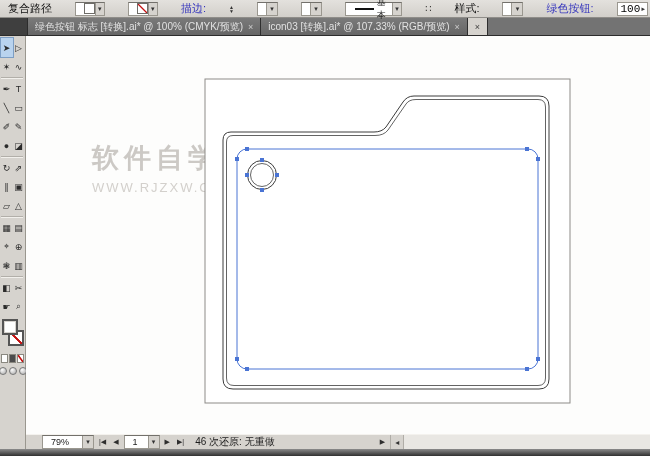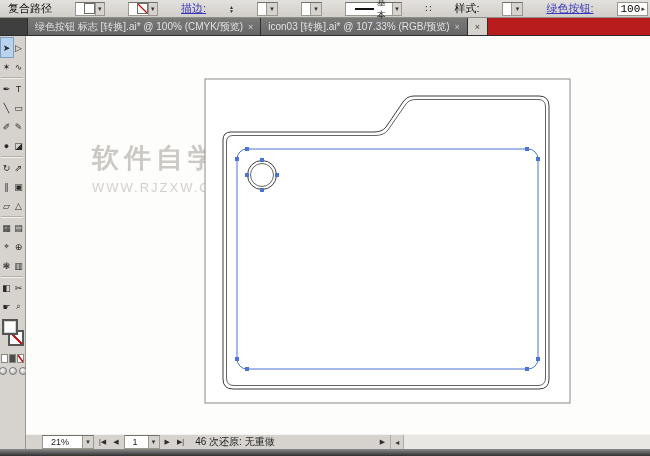--- a/index.html
+++ b/index.html
@@ -3,35 +3,35 @@
 <meta charset="utf-8">
 <style>
   * { margin:0; padding:0; box-sizing:border-box; }
   html,body { width:650px; height:456px; overflow:hidden; }
   body { font-family:"Liberation Sans","DejaVu Sans",sans-serif; background:#d6d3ce; font-size:11px; color:#1b1b1b; }
   .app { position:relative; width:650px; height:456px; display:flex; flex-direction:column; }
 
   
   .control-bar { height:18px; background:linear-gradient(#e3e1dd,#d2cfca); border-bottom:1px solid #8f8d89; display:flex; align-items:center; gap:23px; padding:0 6px 0 8px; flex:none;justify-content:space-between; }
   .cb-label { font-size:11px; color:#111; white-space:nowrap; }
-  .cb-link { font-size:11px; color:#3535bd; text-decoration:underline; white-space:nowrap; cursor:pointer; }
+  .cb-link { font-size:11px; color:#3535bd; white-space:nowrap; cursor:pointer; }
   .ddl { background:#fff; border:1px solid #9a978f; border-top-color:#72706b; height:14px; display:flex; align-items:center; font-size:9px; padding-left:8px; position:relative; }
   .ddl .caret { margin-left:auto; width:11px; height:100%; background:#d6d3ce; border-left:1px solid #9a978f; display:flex; align-items:center; justify-content:center; font-size:7px; color:#333; }
   .caret::after { content:"▾"; }
   .swatch { width:12px; height:11px; border:1px solid #6f6d68; background:#fff; position:relative; }
   .none-slash { background:linear-gradient(to top right, #fff 44%, #c41212 45%, #c41212 55%, #fff 56%); }
   .stepper { display:flex; flex-direction:column; justify-content:center; font-size:5px; line-height:4px; color:#333; width:8px; }
   .opacity-box { display:flex; align-items:center; background:#fff; border:1px solid #9a978f; height:14px; font-size:9px; padding:0 1px 0 3px; }
   .opacity-box input { width:20px; border:none; font-size:11px; font-family:Liberation Mono, monospace; outline:none; }
   .spin { font-size:7px; color:#333; padding:0 1px; }
   .cb-icon { font-size:10px; color:#3c3b38; display:flex; align-items:center; gap:1px; white-space:nowrap; }
   .mini-caret { font-size:6px; color:#333; }
 
   
-  .tab-strip { height:18px; background:#b91c1c; display:flex; align-items:stretch; flex:none; border-bottom:1px solid #2c2c2c; }
+  .tab-strip { height:18px; background:#737373; display:flex; align-items:stretch; flex:none; border-bottom:1px solid #2c2c2c; }
   .tab-spacer { width:28px; background:#3f3f3f; border-right:1px solid #2c2c2c; flex:none; }
   .tab { display:flex; align-items:center; gap:5px; padding:0 7px; font-size:10px; border-right:1px solid #2e2e2e; white-space:nowrap; cursor:pointer; }
   .tab.inactive { background:linear-gradient(#7a7a7a,#666); color:#e2e2e2; }
   .tab.active { background:#d6d3ce; color:#141414; }
   .tab .close { font-size:9px; opacity:.8; }
 
   
   .middle { flex:1; display:flex; min-height:0; }
 
   
@@ -225,21 +225,21 @@
             <rect x="234" y="122" width="4" height="4"></rect>
             <rect x="249" y="137" width="4" height="4"></rect>
             <rect x="234" y="152" width="4" height="4"></rect>
             <rect x="219" y="137" width="4" height="4"></rect>
           </g>
         </svg>
       </div>
 
       <div class="status-bar">
         <span class="ddl sb-ddl">
-            <span>21%</span>
+            <span>79%</span>
             <span class="caret"></span>
           </span>
         <span class="nav-btn">|◀</span>
         <span class="nav-btn">◀</span>
         <span class="ddl" style="width:36px">
             <span>1</span>
             <span class="caret"></span>
           </span>
         <span class="nav-btn">▶</span>
         <span class="nav-btn">▶|</span>

